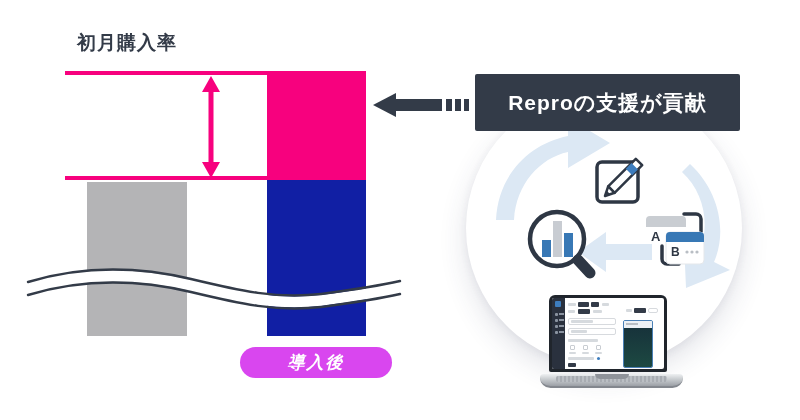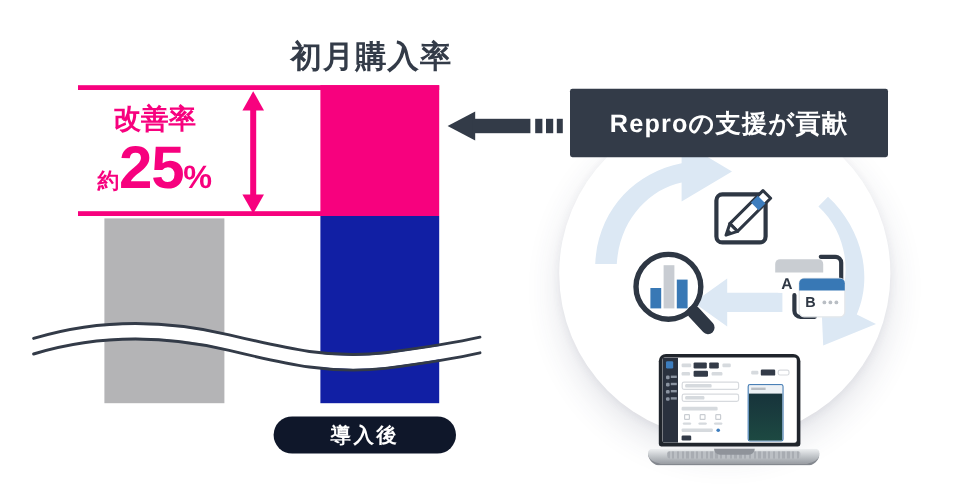--- a/index.html
+++ b/index.html
@@ -1,22 +1,22 @@
 <!DOCTYPE html>
 <html><head>
 <meta charset="utf-8">
 <style>
   * { margin:0; padding:0; box-sizing:border-box; }
   html,body { background:#ffffff; }
   body { font-family:"Liberation Sans","DejaVu Sans",sans-serif; }
   .stage { position:relative; width:800px; height:420px; background:#ffffff; overflow:hidden; }
 
   
-  .chart-title { position:absolute; left:77px; top:30px; width:300px; text-align:right;
-    font-size:26px; font-weight:bold; color:#333B48; letter-spacing:1px; }
+  .chart-title { position:absolute; left:77px; top:30px; width:300px; text-align:left;
+    font-size:19px; font-weight:bold; color:#333B48; letter-spacing:1px; }
 
   .line-top    { position:absolute; left:65px;  top:71px;  width:301px; height:4px; background:#F7017E; z-index:2; }
   .line-bottom { position:absolute; left:65px;  top:176px; width:203px; height:4px; background:#F7017E; z-index:2; }
 
   .bar-pink { position:absolute; left:267px; top:71px;  width:99px;  height:109px; background:#F7017E; z-index:1; }
   .bar-blue { position:absolute; left:267px; top:180px; width:99px;  height:156px; background:#111FA4; z-index:1; }
   .bar-gray { position:absolute; left:87px;  top:182px; width:100px; height:154px; background:#B4B4B6; z-index:1; }
 
   .imp-text { position:absolute; left:64px; top:84px; width:130px; text-align:center; color:#F7017E; z-index:3; }
   .imp-label { font-size:23px; font-weight:bold; line-height:30px; }
@@ -24,21 +24,21 @@
   .imp-approx { font-size:18px; }
   .imp-value  { font-size:50px; line-height:52px; letter-spacing:-1px; }
   .imp-unit   { font-size:27px; }
 
   .v-arrow { position:absolute; left:199px; top:75px; z-index:3; }
   .wave    { position:absolute; left:26px;  top:262px; z-index:3; }
 
   .pill { position:absolute; top:347px; height:31px; border-radius:16px; color:#fff;
     font-size:17px; font-weight:bold; letter-spacing:2px; display:flex; align-items:center; justify-content:center; z-index:4; }
   .pill-before { left:59px;  width:154px; background:#333B48; }
-  .pill-after  { left:228px; width:152px; background:#0f172a; }
+  .pill-after  { left:240px; width:152px; background:#d946ef;font-style:italic; }
 
   
   .h-arrow { position:absolute; left:372px; top:91px; z-index:5; }
   .callout { position:absolute; left:475px; top:74px; width:265px; height:57px; background:#333B48;
     border-radius:2px; display:flex; align-items:center; justify-content:center; z-index:5; }
   .callout span { color:#ffffff; font-size:21px; font-weight:bold; letter-spacing:1px; }
 
   
   .big-circle { position:absolute; left:466px; top:90px; width:276px; height:276px; border-radius:50%;
     background:#ffffff; box-shadow:0 12px 28px rgba(50,60,90,.14), 0 2px 8px rgba(50,60,90,.07); z-index:1; }
@@ -80,28 +80,20 @@
 
   <div class="chart-title">初月購入率</div>
 
   <div class="bar-gray"></div>
   <div class="bar-blue"></div>
   <div class="bar-pink"></div>
 
   <div class="line-top"></div>
   <div class="line-bottom"></div>
 
-  <div class="imp-text">
-    <div class="imp-label">改善率</div>
-    <div class="imp-row">
-      <span class="imp-approx">約</span>
-      <span class="imp-value">25</span>
-      <span class="imp-unit">%</span>
-    </div>
-  </div>
 
   <svg class="v-arrow" width="24" height="104" viewBox="0 0 24 104">
     <polygon points="12,1 3,17 21,17" fill="#F7017E"></polygon>
     <rect x="9.5" y="15" width="5" height="74" fill="#F7017E"></rect>
     <polygon points="12,103 3,87 21,87" fill="#F7017E"></polygon>
   </svg>
 
   <svg class="wave" width="376" height="54" viewBox="0 0 376 54">
     <path d="M2,26.5 C55,10.5 110,10.5 165,23.5 C215,35.5 250,43.5 295,38.5 C325,34.5 352,30.5 374,25.5" fill="none" stroke="#ffffff" stroke-width="11" stroke-linecap="round"></path>
     <path d="M2,20 C55,4 110,4 165,17 C215,29 250,37 295,32 C325,28 352,24 374,19" fill="none" stroke="#333B48" stroke-width="2.4" stroke-linecap="round"></path>

